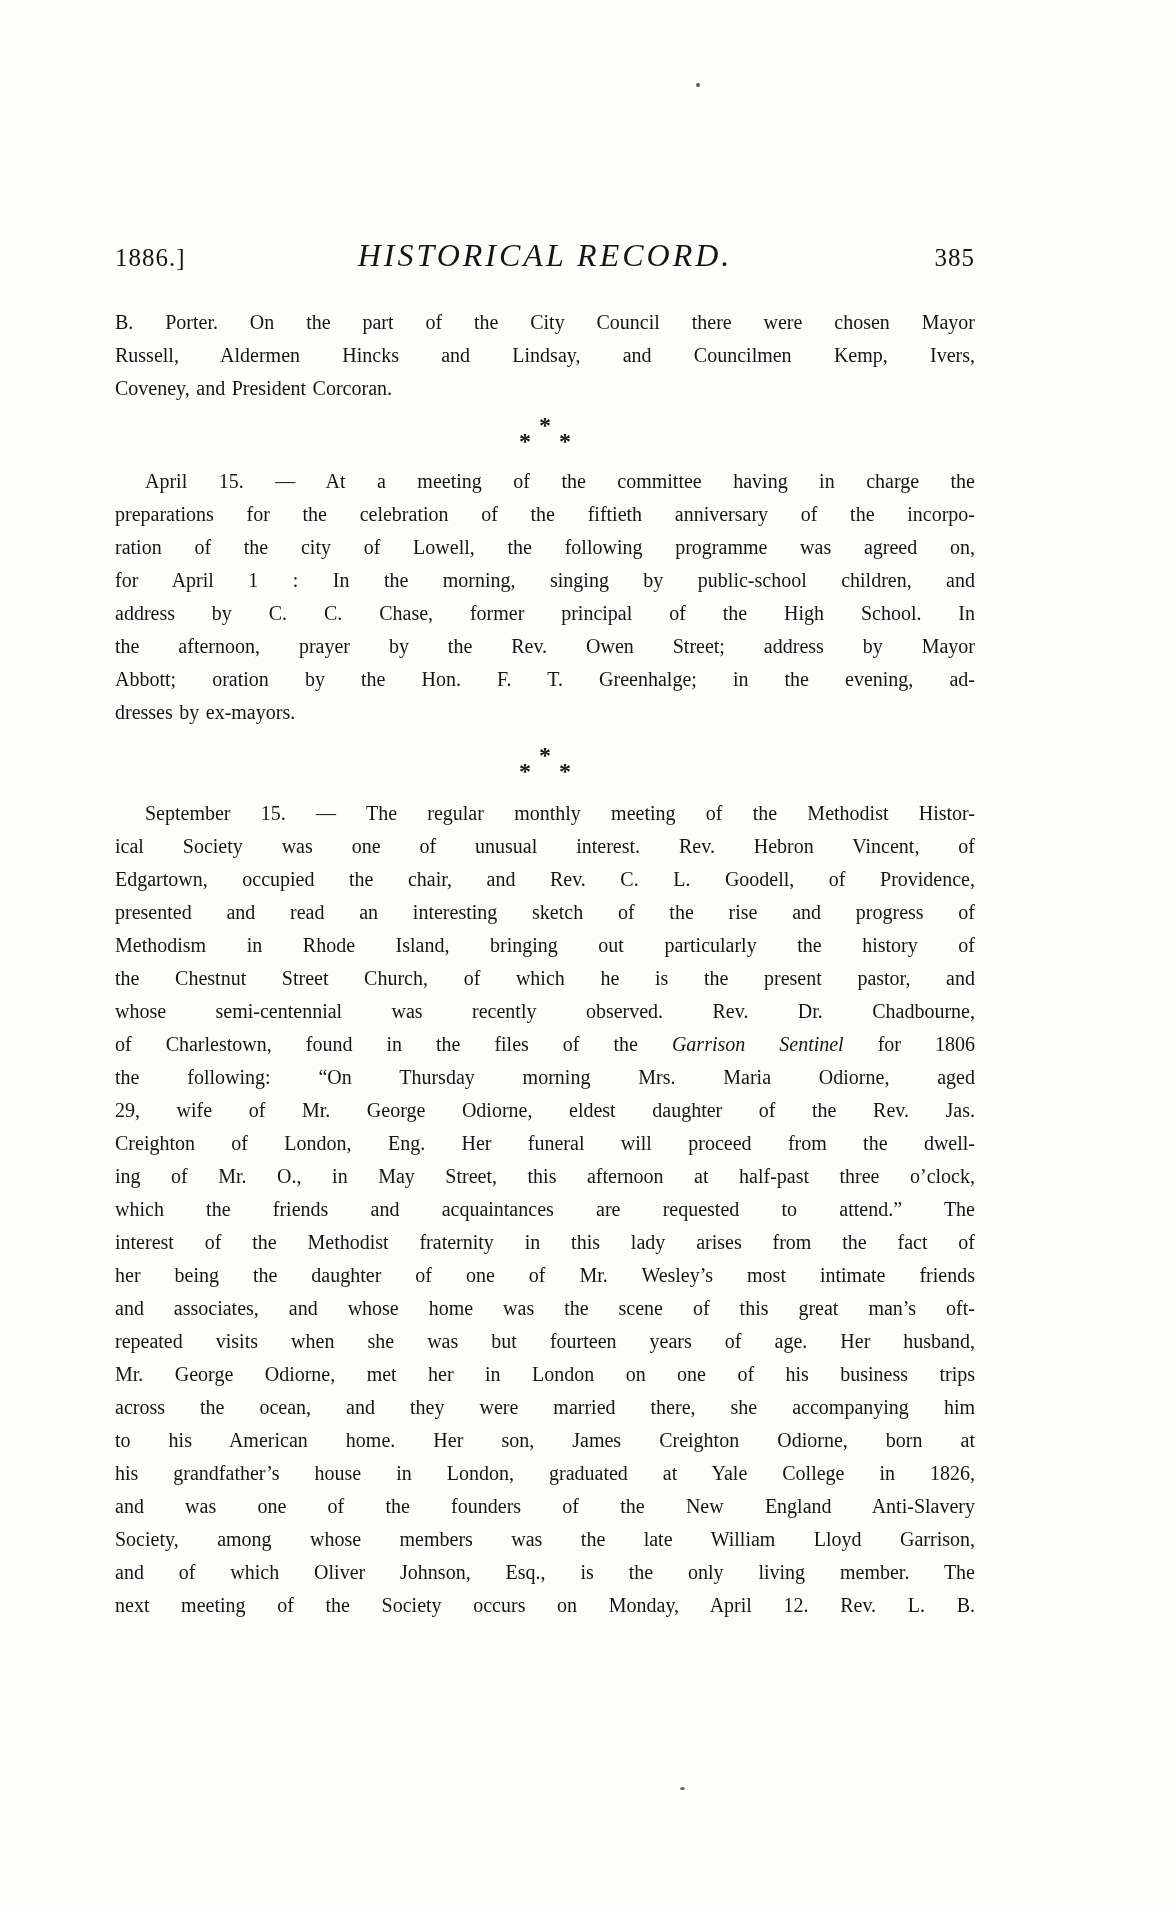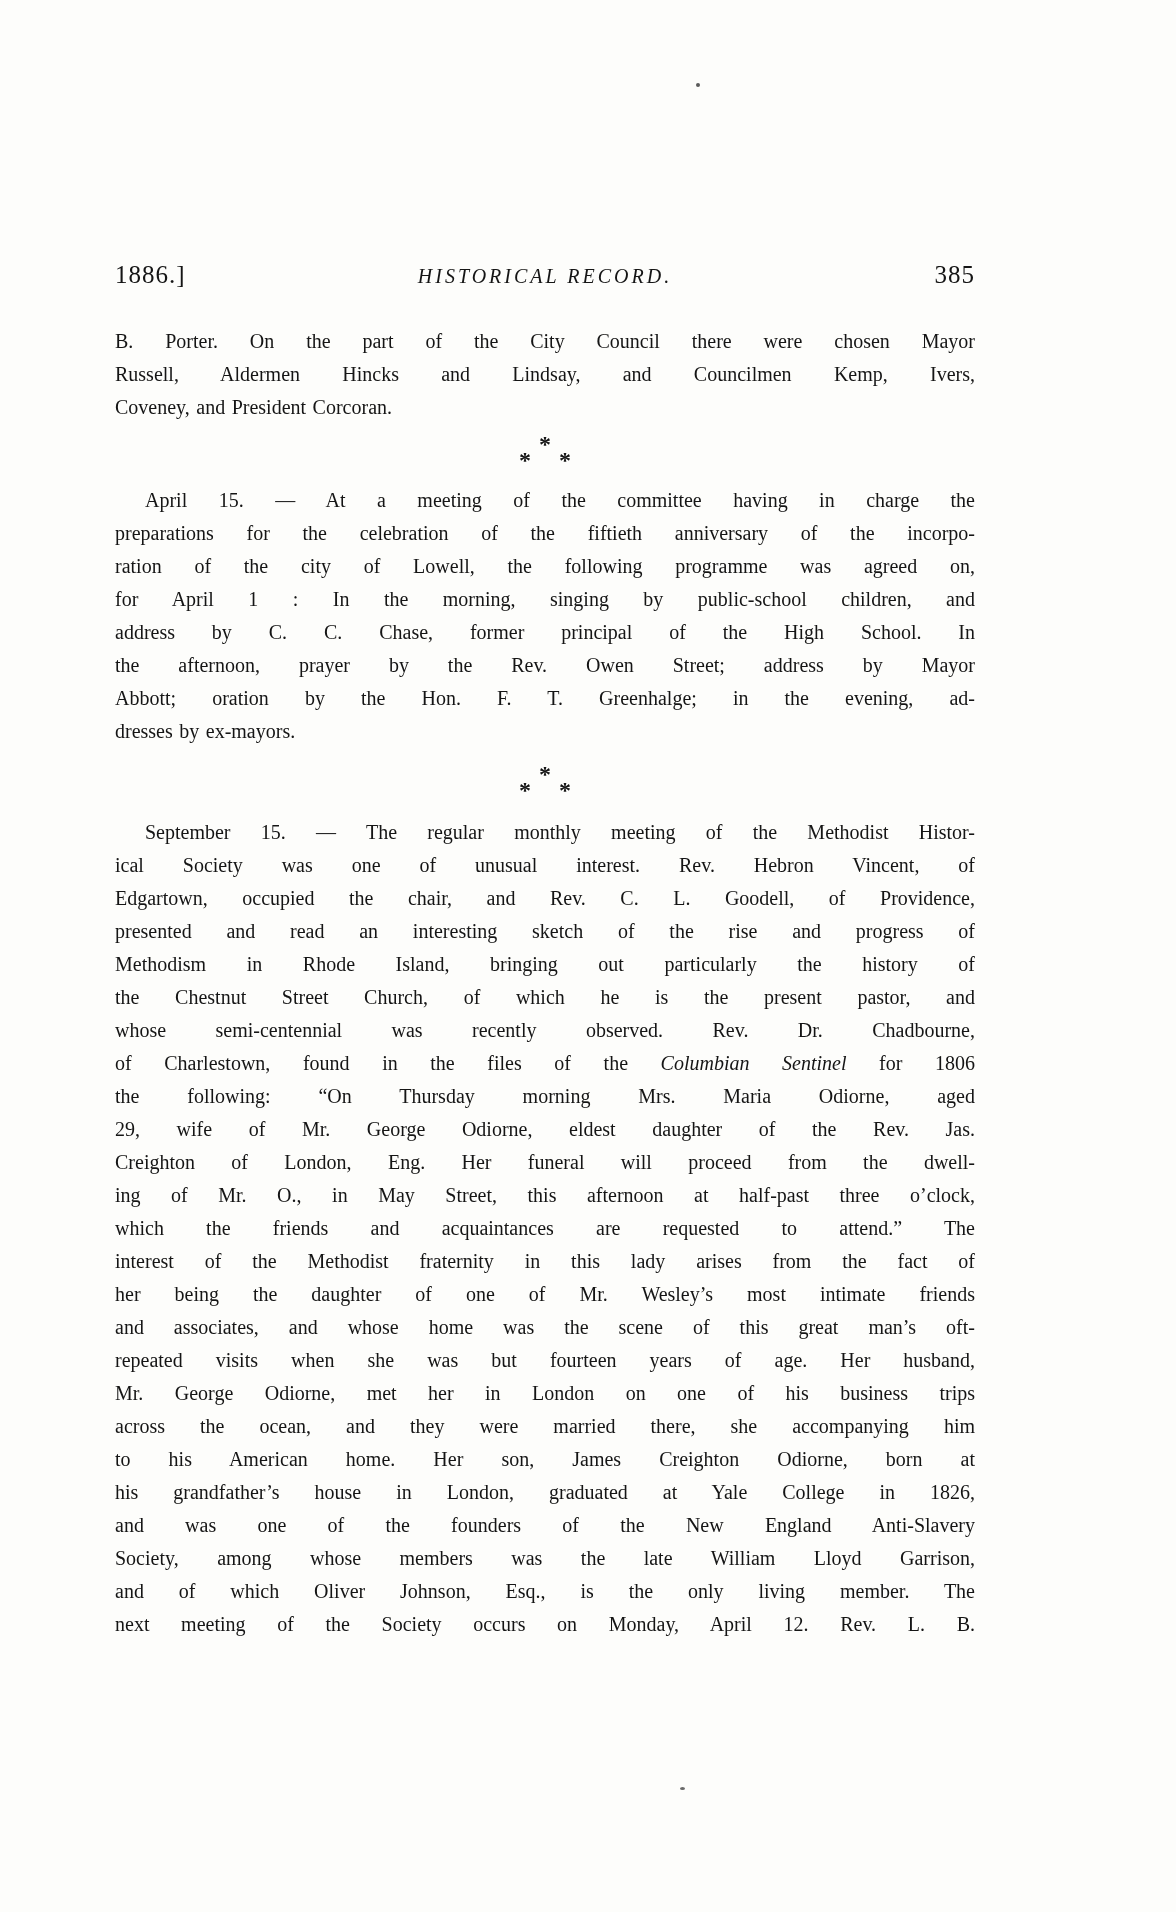--- a/index.html
+++ b/index.html
@@ -9,35 +9,35 @@
     height: 1912px;
     margin: 0 auto;
     background: #fdfdfb;
     color: #151515;
     font-family: "Liberation Serif", "DejaVu Serif", serif;
     overflow: hidden;
   }
   .content {
     position: absolute;
     left: 115px;
-    top: 258px;
+    top: 239px;
     width: 860px;
   }
   .header-row {
     display: flex;
     align-items: baseline;
     font-size: 25px;
     line-height: 33px;
   }
   .header-left  { width: 170px; text-align: left; letter-spacing: 1px; }
   .header-center{
     flex: 1;
     text-align: center;
     font-style: italic;
-    font-size: 20px;
+    font-size: 32px;
     letter-spacing: 3px;
   }
   .header-right { width: 170px; text-align: right; letter-spacing: 1px; }
 
   .page-body { display: block; }
   .page-body > :nth-child(1) { margin-top: 32px; }
   .page-body > :nth-child(2) { margin-top: 8px;  }
   .page-body > :nth-child(3) { margin-top: 16px; }
   .page-body > :nth-child(4) { margin-top: 14px; }
   .page-body > :nth-child(5) { margin-top: 18px; }
@@ -113,21 +113,21 @@
           <div class="row2"><span>*</span><span>*</span></div>
         </div>
         <div class="paragraph">
           <div class="line indent"><span>September 15. — The regular monthly meeting of the Methodist Histor-</span></div>
           <div class="line"><span>ical Society was one of unusual interest.  Rev. Hebron Vincent, of</span></div>
           <div class="line"><span>Edgartown, occupied the chair, and Rev. C. L. Goodell, of Providence,</span></div>
           <div class="line"><span>presented and read an interesting sketch of the rise and progress of</span></div>
           <div class="line"><span>Methodism in Rhode Island, bringing out particularly the history of</span></div>
           <div class="line"><span>the Chestnut Street Church, of which he is the present pastor, and</span></div>
           <div class="line"><span>whose semi-centennial was recently observed.  Rev. Dr. Chadbourne,</span></div>
-          <div class="line"><span>of Charlestown, found in the files of the </span><span class="italic">Columbian Sentinel</span><span> for 1806</span></div>
+          <div class="line"><span>of Charlestown, found in the files of the </span><span class="italic">Garrison Sentinel</span><span> for 1806</span></div>
           <div class="line"><span>the following: “On Thursday morning Mrs. Maria Odiorne, aged</span></div>
           <div class="line"><span>29, wife of Mr. George Odiorne, eldest daughter of the Rev. Jas.</span></div>
           <div class="line"><span>Creighton of London, Eng.  Her funeral will proceed from the dwell-</span></div>
           <div class="line"><span>ing of Mr. O., in May Street, this afternoon at half-past three o’clock,</span></div>
           <div class="line"><span>which the friends and acquaintances are requested to attend.”  The</span></div>
           <div class="line"><span>interest of the Methodist fraternity in this lady arises from the fact of</span></div>
           <div class="line"><span>her being the daughter of one of Mr. Wesley’s most intimate friends</span></div>
           <div class="line"><span>and associates, and whose home was the scene of this great man’s oft-</span></div>
           <div class="line"><span>repeated visits when she was but fourteen years of age.  Her husband,</span></div>
           <div class="line"><span>Mr. George Odiorne, met her in London on one of his business trips</span></div>

